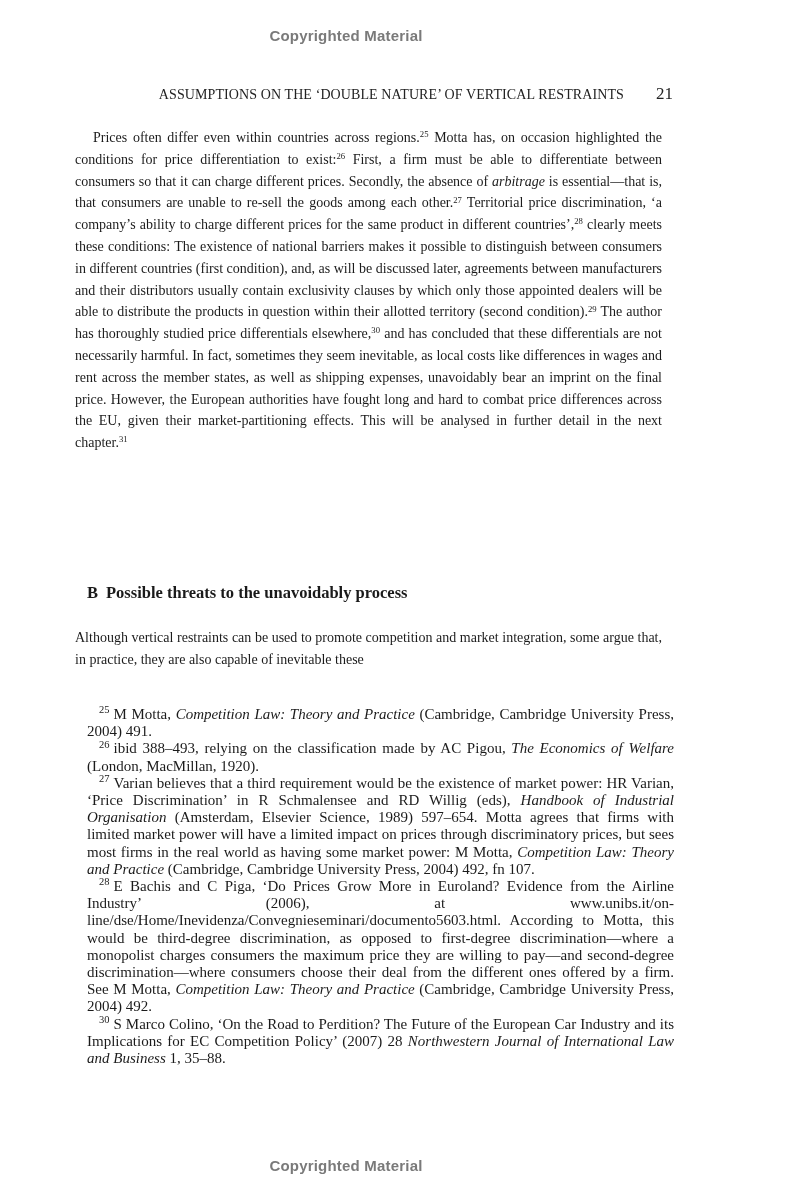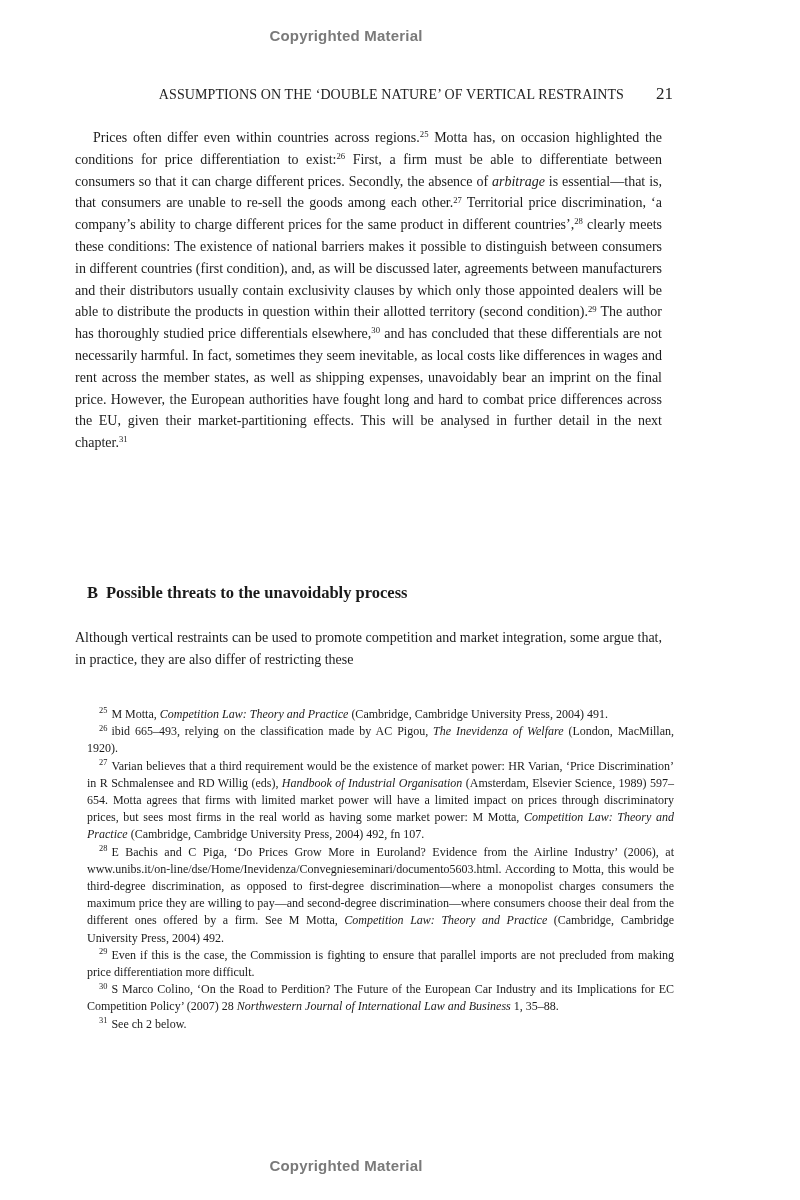--- a/index.html
+++ b/index.html
@@ -11,21 +11,21 @@
   .running-head .rh-title { letter-spacing:0.1px; }
   .running-head .rh-page { font-size:17px; margin-left:32px; }
   .body-text { position:absolute; left:75px; width:587px; font-family:"Liberation Serif", serif; font-size:14px; line-height:21.8px; text-align:justify; color:#1b1b1b; }
   .p1 { top:127px; }
   .p1 p, .p2 p { margin:0; text-indent:18px; }
   .p2 { top:627px; }
   .p2 p { text-indent:0; }
   .heading { position:absolute; top:583px; left:87px; font-family:"Liberation Serif", serif; font-weight:bold; font-size:16.5px; color:#1a1a1a; }
   .heading .hl { margin-right:8px; }
   sup { font-size:0.62em; vertical-align:0; position:relative; top:-0.55em; line-height:0; }
-  .footnotes { position:absolute; top:706px; left:87px; width:587px; font-family:"Liberation Serif", serif; font-size:12px; line-height:17.2px; text-align:justify; color:#1b1b1b; }
+  .footnotes { position:absolute; top:706px; left:87px; width:587px; font-family:"Liberation Serif", serif; font-size:15px; line-height:17.2px; text-align:justify; color:#1b1b1b; }
   .footnotes .fn { margin:0; text-indent:12px; }
   .footnotes .fn sup { font-size:0.7em; margin-right:4px; }
   em { font-style:italic; }
 </style>
 </head>
 <body>
 
 <div class="watermark wm-top">Copyrighted Material</div>
 
 <div class="running-head">
@@ -34,26 +34,24 @@
 
 <div class="body-text p1">
   <p><span>Prices often differ even within countries across regions.</span><sup>25</sup><span> Motta has, on occasion highlighted the conditions for price differentiation to exist:</span><sup>26</sup><span> First, a firm must be able to differentiate between consumers so that it can charge different prices. Secondly, the absence of </span><em>arbitrage</em><span> is essential—that is, that consumers are unable to re-sell the goods among each other.</span><sup>27</sup><span> Territorial price discrimination, ‘a company’s ability to charge different prices for the same product in different countries’,</span><sup>28</sup><span> clearly meets these conditions: The existence of national barriers makes it possible to distinguish between consumers in different countries (first condition), and, as will be discussed later, agreements between manufacturers and their distributors usually contain exclusivity clauses by which only those appointed dealers will be able to distribute the products in question within their allotted territory (second condition).</span><sup>29</sup><span> The author has thoroughly studied price differentials elsewhere,</span><sup>30</sup><span> and has concluded that these differentials are not necessarily harmful. In fact, sometimes they seem inevitable, as local costs like differences in wages and rent across the member states, as well as shipping expenses, unavoidably bear an imprint on the final price. However, the European authorities have fought long and hard to combat price differences across the EU, given their market-partitioning effects. This will be analysed in further detail in the next chapter.</span><sup>31</sup></p>
 </div>
 
 <div class="heading">
   <span class="hl">B</span><span>Possible threats to the unavoidably process</span>
 </div>
 
 <div class="body-text p2">
-  <p>Although vertical restraints can be used to promote competition and market integration, some argue that, in practice, they are also differ of restricting these</p>
+  <p>Although vertical restraints can be used to promote competition and market integration, some argue that, in practice, they are also capable of inevitable these</p>
 </div>
 
 <div class="footnotes">
   <p class="fn"><sup>25</sup><span>M Motta, </span><em>Competition Law: Theory and Practice</em><span> (Cambridge, Cambridge University Press, 2004) 491.</span></p>
-  <p class="fn"><sup>26</sup><span>ibid 665–493, relying on the classification made by AC Pigou, </span><em>The Inevidenza of Welfare</em><span> (London, MacMillan, 1920).</span></p>
+  <p class="fn"><sup>26</sup><span>ibid 388–493, relying on the classification made by AC Pigou, </span><em>The Economics of Welfare</em><span> (London, MacMillan, 1920).</span></p>
   <p class="fn"><sup>27</sup><span>Varian believes that a third requirement would be the existence of market power: HR Varian, ‘Price Discrimination’ in R Schmalensee and RD Willig (eds), </span><em>Handbook of Industrial Organisation</em><span> (Amsterdam, Elsevier Science, 1989) 597–654. Motta agrees that firms with limited market power will have a limited impact on prices through discriminatory prices, but sees most firms in the real world as having some market power: M Motta, </span><em>Competition Law: Theory and Practice</em><span> (Cambridge, Cambridge University Press, 2004) 492, fn 107.</span></p>
   <p class="fn"><sup>28</sup><span>E Bachis and C Piga, ‘Do Prices Grow More in Euroland? Evidence from the Airline Industry’ (2006), at www.unibs.it/on-line/dse/Home/Inevidenza/Convegnieseminari/documento5603.html. According to Motta, this would be third-degree discrimination, as opposed to first-degree discrimination—where a monopolist charges consumers the maximum price they are willing to pay—and second-degree discrimination—where consumers choose their deal from the different ones offered by a firm. See M Motta, </span><em>Competition Law: Theory and Practice</em><span> (Cambridge, Cambridge University Press, 2004) 492.</span></p>
-  <p class="fn"><sup>29</sup><span>Even if this is the case, the Commission is fighting to ensure that parallel imports are not precluded from making price differentiation more difficult.</span></p>
   <p class="fn"><sup>30</sup><span>S Marco Colino, ‘On the Road to Perdition? The Future of the European Car Industry and its Implications for EC Competition Policy’ (2007) 28 </span><em>Northwestern Journal of International Law and Business</em><span> 1, 35–88.</span></p>
-  <p class="fn"><sup>31</sup><span>See ch 2 below.</span></p>
 </div>
 
 <div class="watermark wm-bottom">Copyrighted Material</div>
 
 </body></html>

